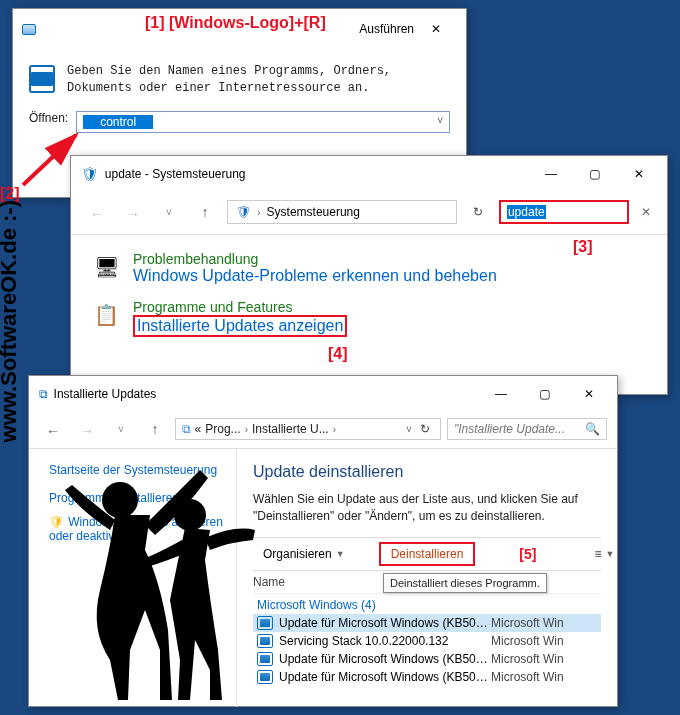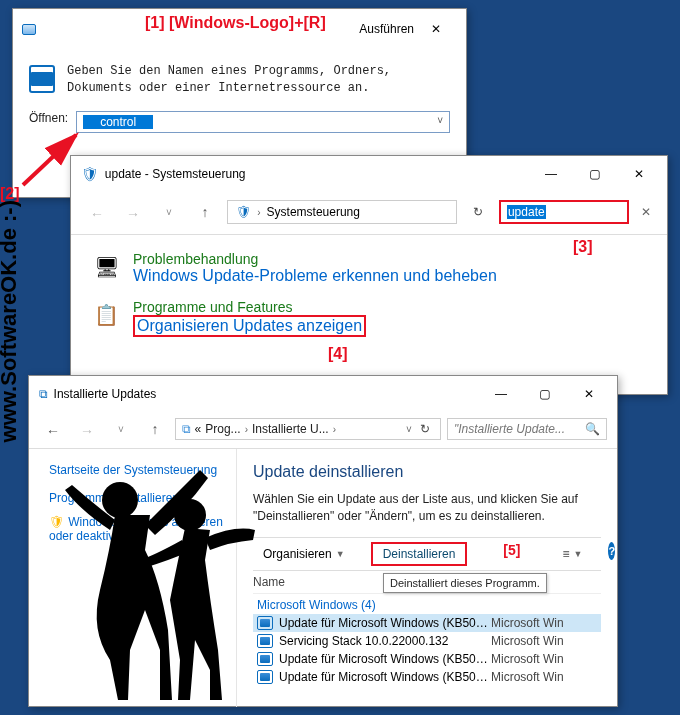--- a/index.html
+++ b/index.html
@@ -52,24 +52,24 @@
 .upd-addr .seg { color: #222; white-space: nowrap; }
 .upd-searchbox { width: 160px; border: 1px solid #ccc; padding: 3px 6px; font-size: 12px; color: #777; font-style: italic; display: flex; align-items: center; }
 .upd-body { display: flex; height: calc(100% - 72px); padding-left: 8px; }
 .upd-side { width: 200px; padding: 14px 12px; border-right: 1px solid #e5e5e5; }
 .upd-side a { display: block; color: #0066cc; font-size: 12px; margin-bottom: 10px; cursor: pointer; }
 .upd-side a.heading { color: #0066cc; margin-bottom: 14px; }
 .upd-side .shield { color: #ffb900; margin-right: 4px; }
 .upd-main { flex: 1; padding: 14px 16px 0; overflow: hidden; }
 .upd-h { color: #1a4780; font-size: 16px; margin-bottom: 10px; }
 .upd-desc { font-size: 12px; color: #222; line-height: 1.4; margin-bottom: 12px; }
-.upd-toolbar { display: flex; gap: 16px; padding: 4px 0; border-top: 1px solid #ddd; border-bottom: 1px solid #ddd; }
+.upd-toolbar { display: flex; align-items: center; gap: 24px; padding: 4px 0; border-top: 1px solid #ddd; border-bottom: 1px solid #ddd; }
 .upd-tb-btn { padding: 3px 10px; font-size: 12px; cursor: pointer; display: flex; align-items: center; gap: 4px; }
 .upd-tb-btn .dd { font-size: 9px; color: #666; }
-.upd-tb-btn.red { border: 2px solid #e81123; color: #0c4a6e; }
+.upd-tb-btn.red { border: 2px solid #e81123; color: #c2410c; }
 .upd-tb-spacer { flex: 1; }
 .upd-view { color: #444; }
 .upd-help { width: 18px; height: 18px; border-radius: 50%; background: #0a6cbd; color: #fff; display: flex; align-items: center; justify-content: center; font-size: 11px; font-weight: bold; cursor: pointer; }
 .upd-cols { display: flex; font-size: 12px; color: #444; padding: 4px 0; border-bottom: 1px solid #eee; }
 .upd-col-name { flex: 1; }
 .upd-col-prog { width: 110px; }
 .upd-group { color: #0066cc; font-size: 12px; padding: 4px 0 2px 4px; }
 .upd-row { display: flex; align-items: center; font-size: 12px; padding: 2px 0 2px 4px; cursor: pointer; }
 .upd-row.sel { background: #cde6f7; }
 .upd-row .uicon { width: 16px; height: 14px; margin-right: 6px; display: inline-flex; align-items: center; justify-content: center; }
@@ -177,21 +177,21 @@
       <div class="cp-item-icon">🖥</div>
       <div>
         <div class="cp-item-title">Problembehandlung</div>
         <div class="cp-item-link">Windows Update-Probleme erkennen und beheben</div>
       </div>
     </div>
     <div class="cp-item">
       <div class="cp-item-icon">📋</div>
       <div>
         <div class="cp-item-title">Programme und Features</div>
-        <span class="red-box"><span class="cp-item-link">Organisieren Updates anzeigen</span></span>
+        <span class="red-box"><span class="cp-item-link">Installierte Updates anzeigen</span></span>
       </div>
     </div>
   </div>
 </div>
 
 <div class="anno big" style="left:573px;top:238px;">[3]</div>
 <div class="anno big" style="left:328px;top:345px;">[4]</div>
 
 <div id="upd-window" class="window">
   <div class="cp-titlebar">

